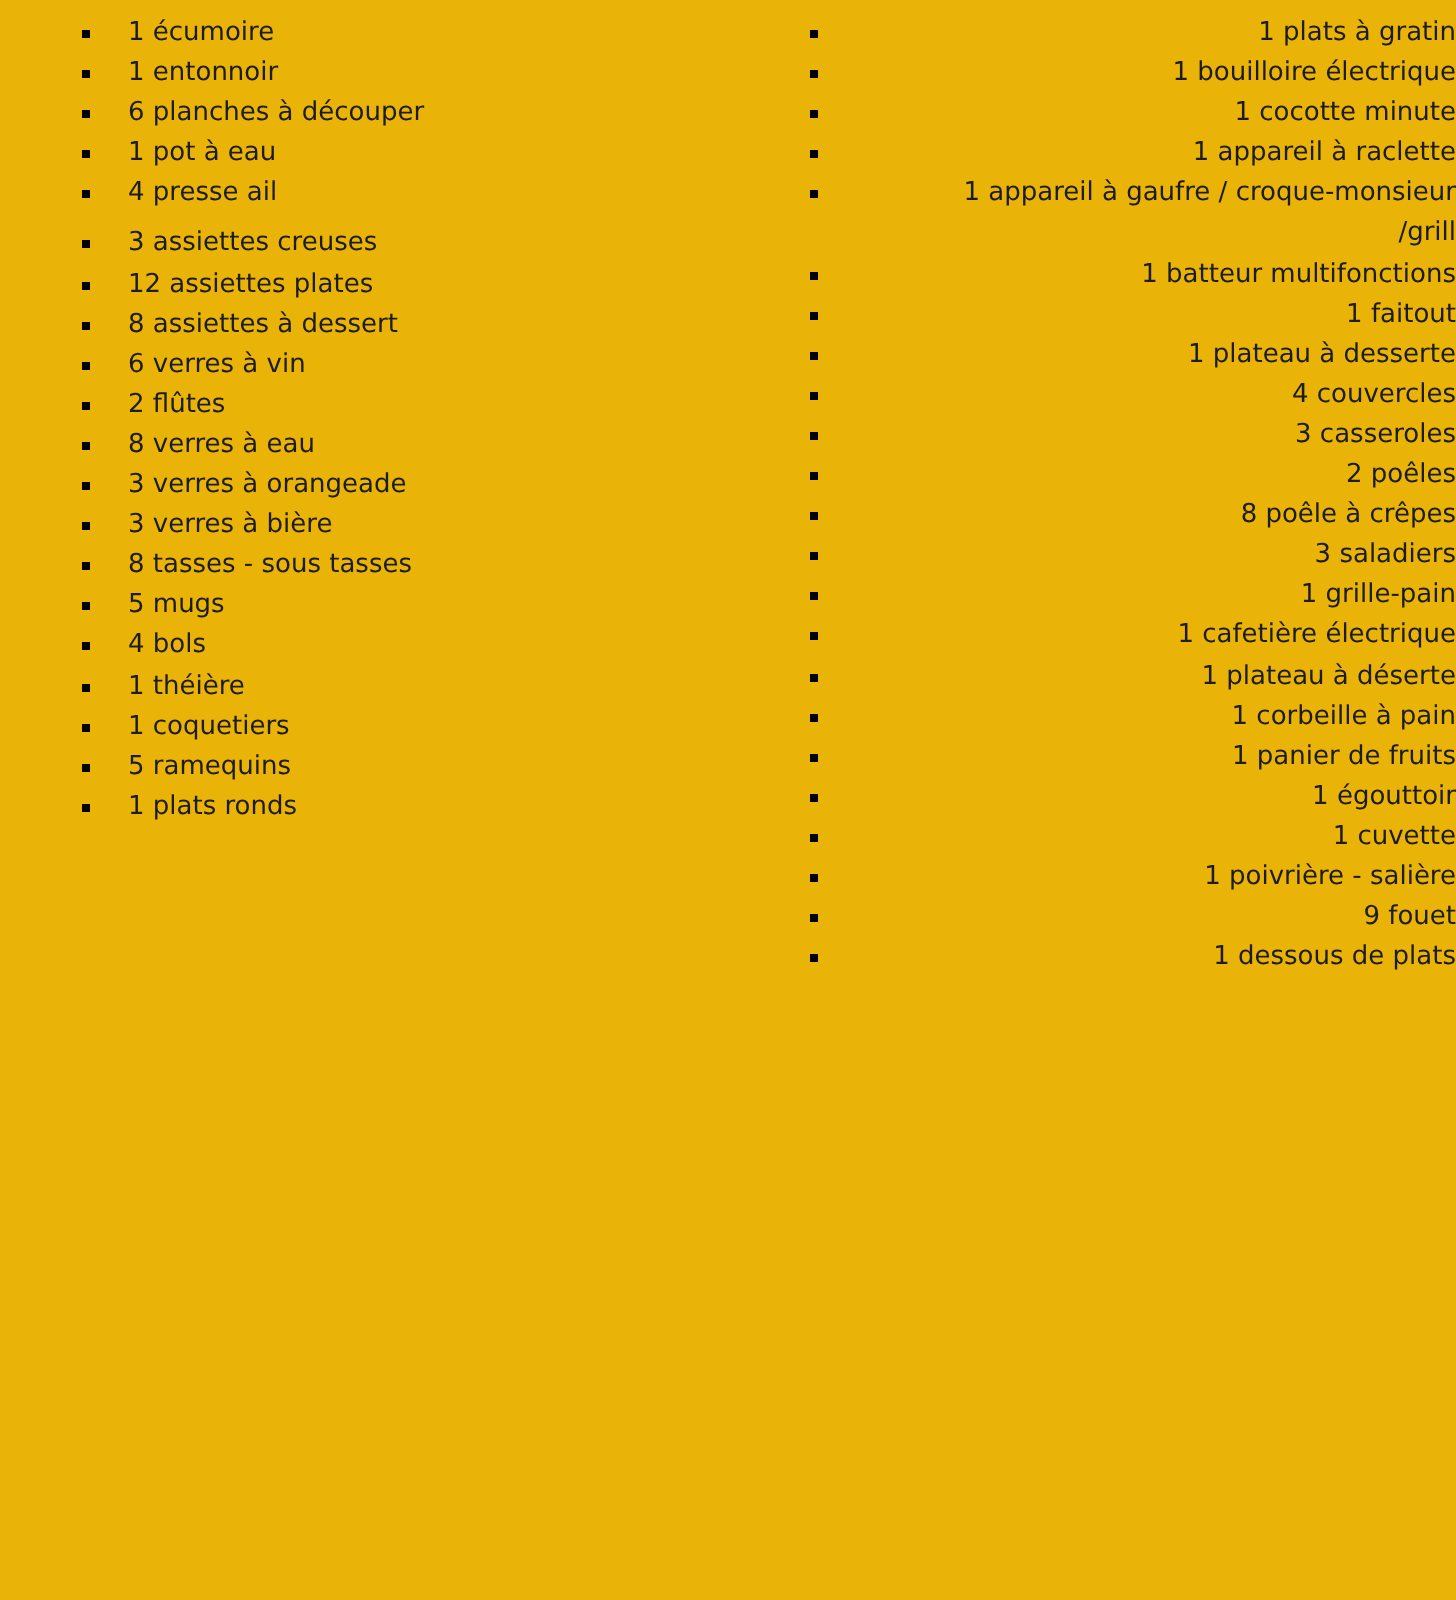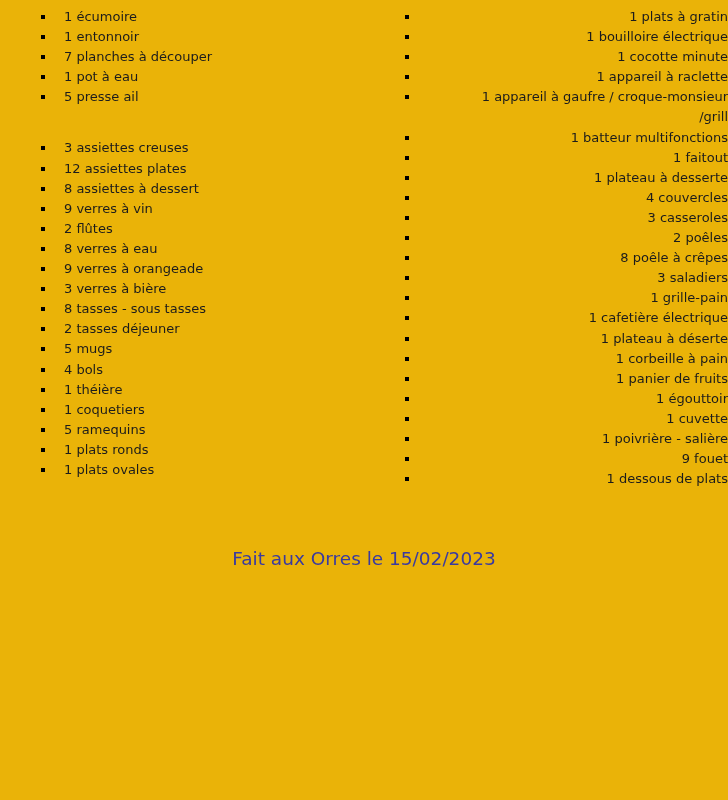--- a/index.html
+++ b/index.html
@@ -21,21 +21,21 @@
     top: 7px;
   }
   .col-left  { left: 40px;  width: 344px; }
   .col-right { left: 404px; width: 324px; }
   ul.group {
     list-style: none;
     margin: 0;
     padding: 0;
   }
   ul.group + ul.group {
-    margin-top: 31px; 
+    margin-top: 5px; 
   }
   li.item {
     position: relative;
     font-size: 13px;
     line-height: 20.1px;
   }
   .col-left  li.item { padding-left: 24px; }
   .col-right li.item { padding-left: 20px; text-align: right; }
   .bullet {
     position: absolute;
@@ -71,31 +71,31 @@
           <span class="item-text">1 écumoire</span>
         </li>
 
         <li class="item">
           <span class="bullet"></span>
           <span class="item-text">1 entonnoir</span>
         </li>
 
         <li class="item">
           <span class="bullet"></span>
-          <span class="item-text">7 planches à découper</span>
+          <span class="item-text">6 planches à découper</span>
         </li>
 
         <li class="item">
           <span class="bullet"></span>
           <span class="item-text">1 pot à eau</span>
         </li>
 
         <li class="item">
           <span class="bullet"></span>
-          <span class="item-text">5 presse ail</span>
+          <span class="item-text">4 presse ail</span>
         </li>
       </ul>
     <ul class="group">
 
         <li class="item">
           <span class="bullet"></span>
           <span class="item-text">3 assiettes creuses</span>
         </li>
 
         <li class="item">
@@ -103,52 +103,48 @@
           <span class="item-text">12 assiettes plates</span>
         </li>
 
         <li class="item">
           <span class="bullet"></span>
           <span class="item-text">8 assiettes à dessert</span>
         </li>
 
         <li class="item">
           <span class="bullet"></span>
-          <span class="item-text">9 verres à vin</span>
+          <span class="item-text">6 verres à vin</span>
         </li>
 
         <li class="item">
           <span class="bullet"></span>
           <span class="item-text">2 flûtes</span>
         </li>
 
         <li class="item">
           <span class="bullet"></span>
           <span class="item-text">8 verres à eau</span>
         </li>
 
         <li class="item">
           <span class="bullet"></span>
-          <span class="item-text">9 verres à orangeade</span>
+          <span class="item-text">3 verres à orangeade</span>
         </li>
 
         <li class="item">
           <span class="bullet"></span>
           <span class="item-text">3 verres à bière</span>
         </li>
 
         <li class="item">
           <span class="bullet"></span>
           <span class="item-text">8 tasses - sous tasses</span>
         </li>
 
-        <li class="item">
-          <span class="bullet"></span>
-          <span class="item-text">2 tasses déjeuner</span>
-        </li>
 
         <li class="item">
           <span class="bullet"></span>
           <span class="item-text">5 mugs</span>
         </li>
 
         <li class="item">
           <span class="bullet"></span>
           <span class="item-text">4 bols</span>
         </li>
@@ -167,24 +163,20 @@
           <span class="bullet"></span>
           <span class="item-text">5 ramequins</span>
         </li>
 
         <li class="item">
           <span class="bullet"></span>
           <span class="item-text">1 plats ronds</span>
         </li>
 
 
-        <li class="item">
-          <span class="bullet"></span>
-          <span class="item-text">1 plats ovales</span>
-        </li>
       </ul>
   </div>
 
   <div class="col col-right">
     <ul class="group">
 
         <li class="item">
           <span class="bullet"></span>
           <span class="item-text">1 plats à gratin</span>
         </li>
@@ -295,15 +287,14 @@
           <span class="item-text">9 fouet</span>
         </li>
 
         <li class="item">
           <span class="bullet"></span>
           <span class="item-text">1 dessous de plats</span>
         </li>
       </ul>
   </div>
 
-  <div class="footer" style="color: rgb(58, 58, 160);">Fait aux Orres le 15/02/2023</div>
 
 </div>
 
 </body></html>

